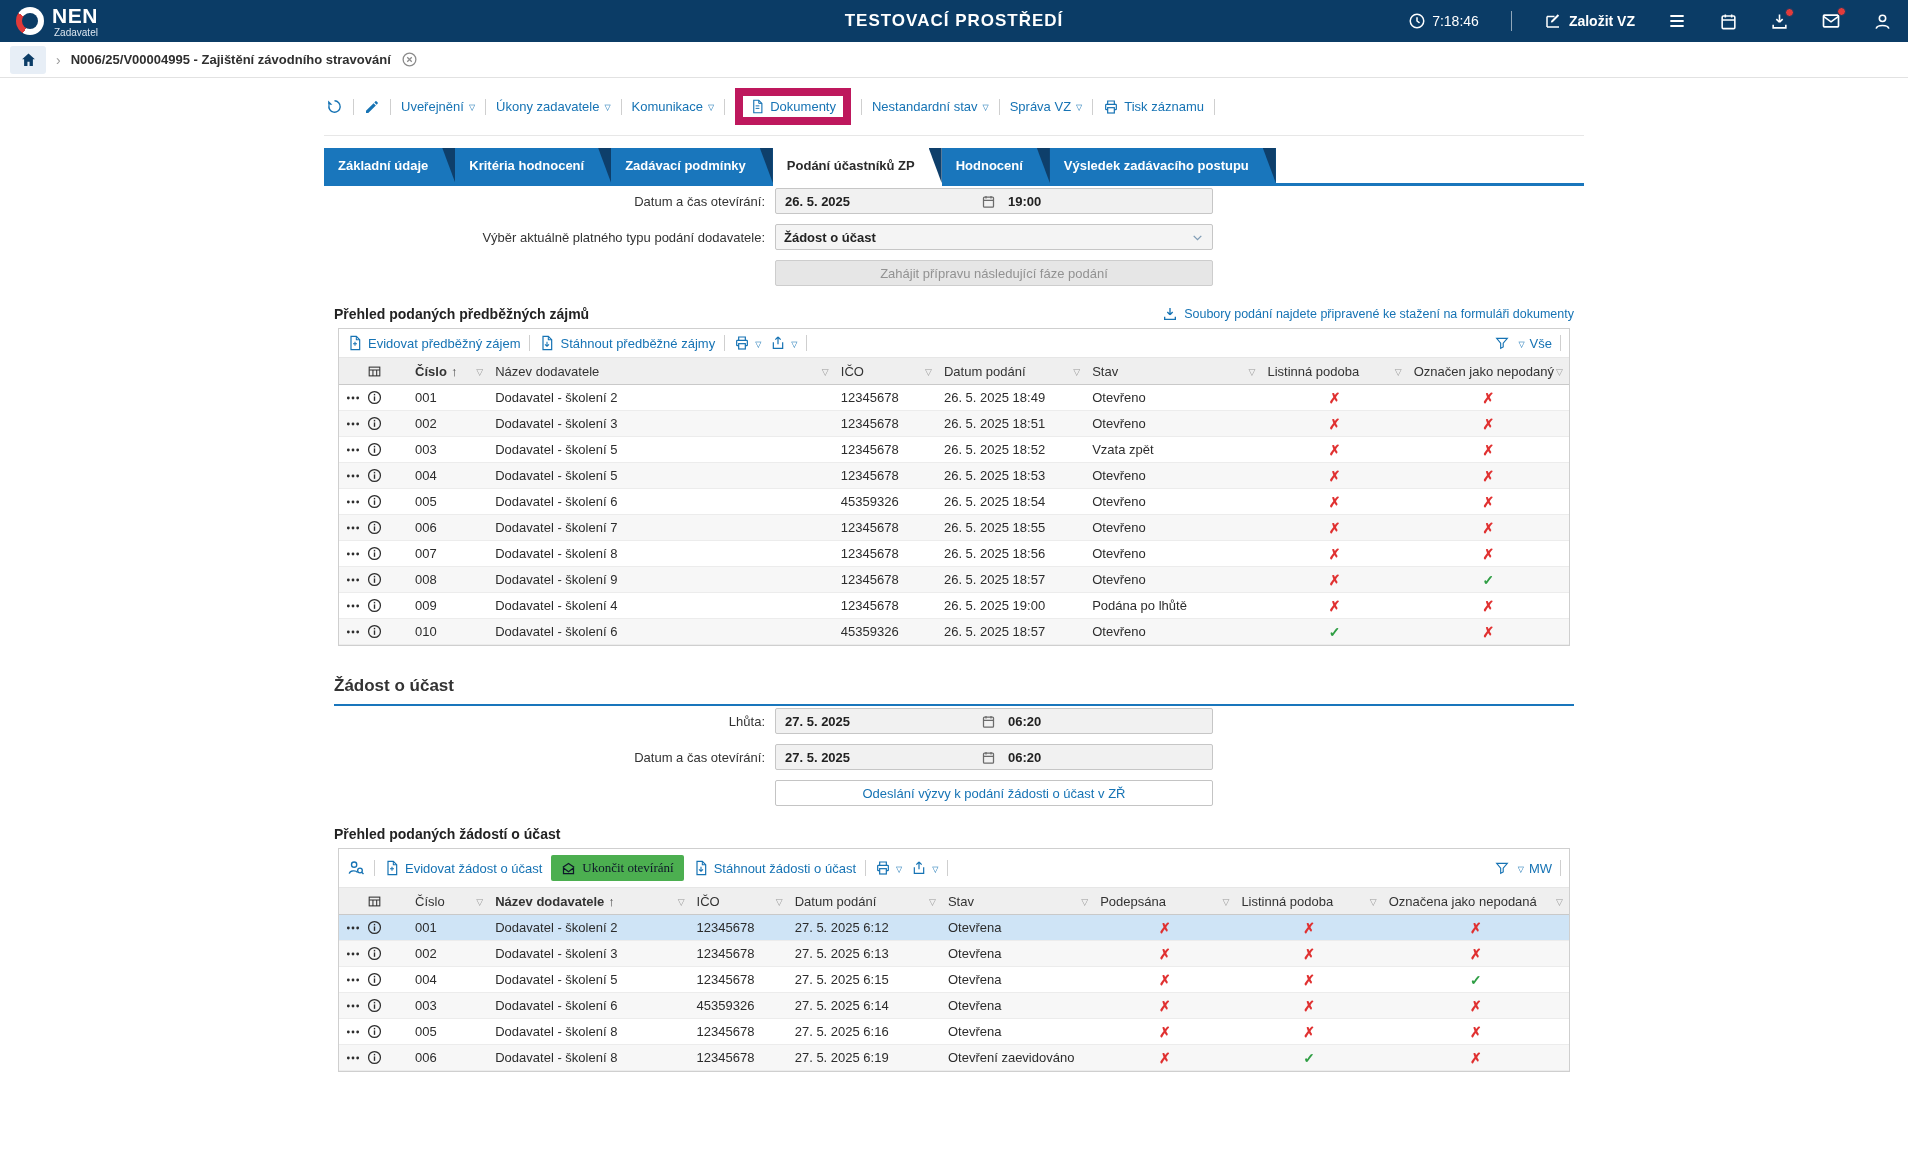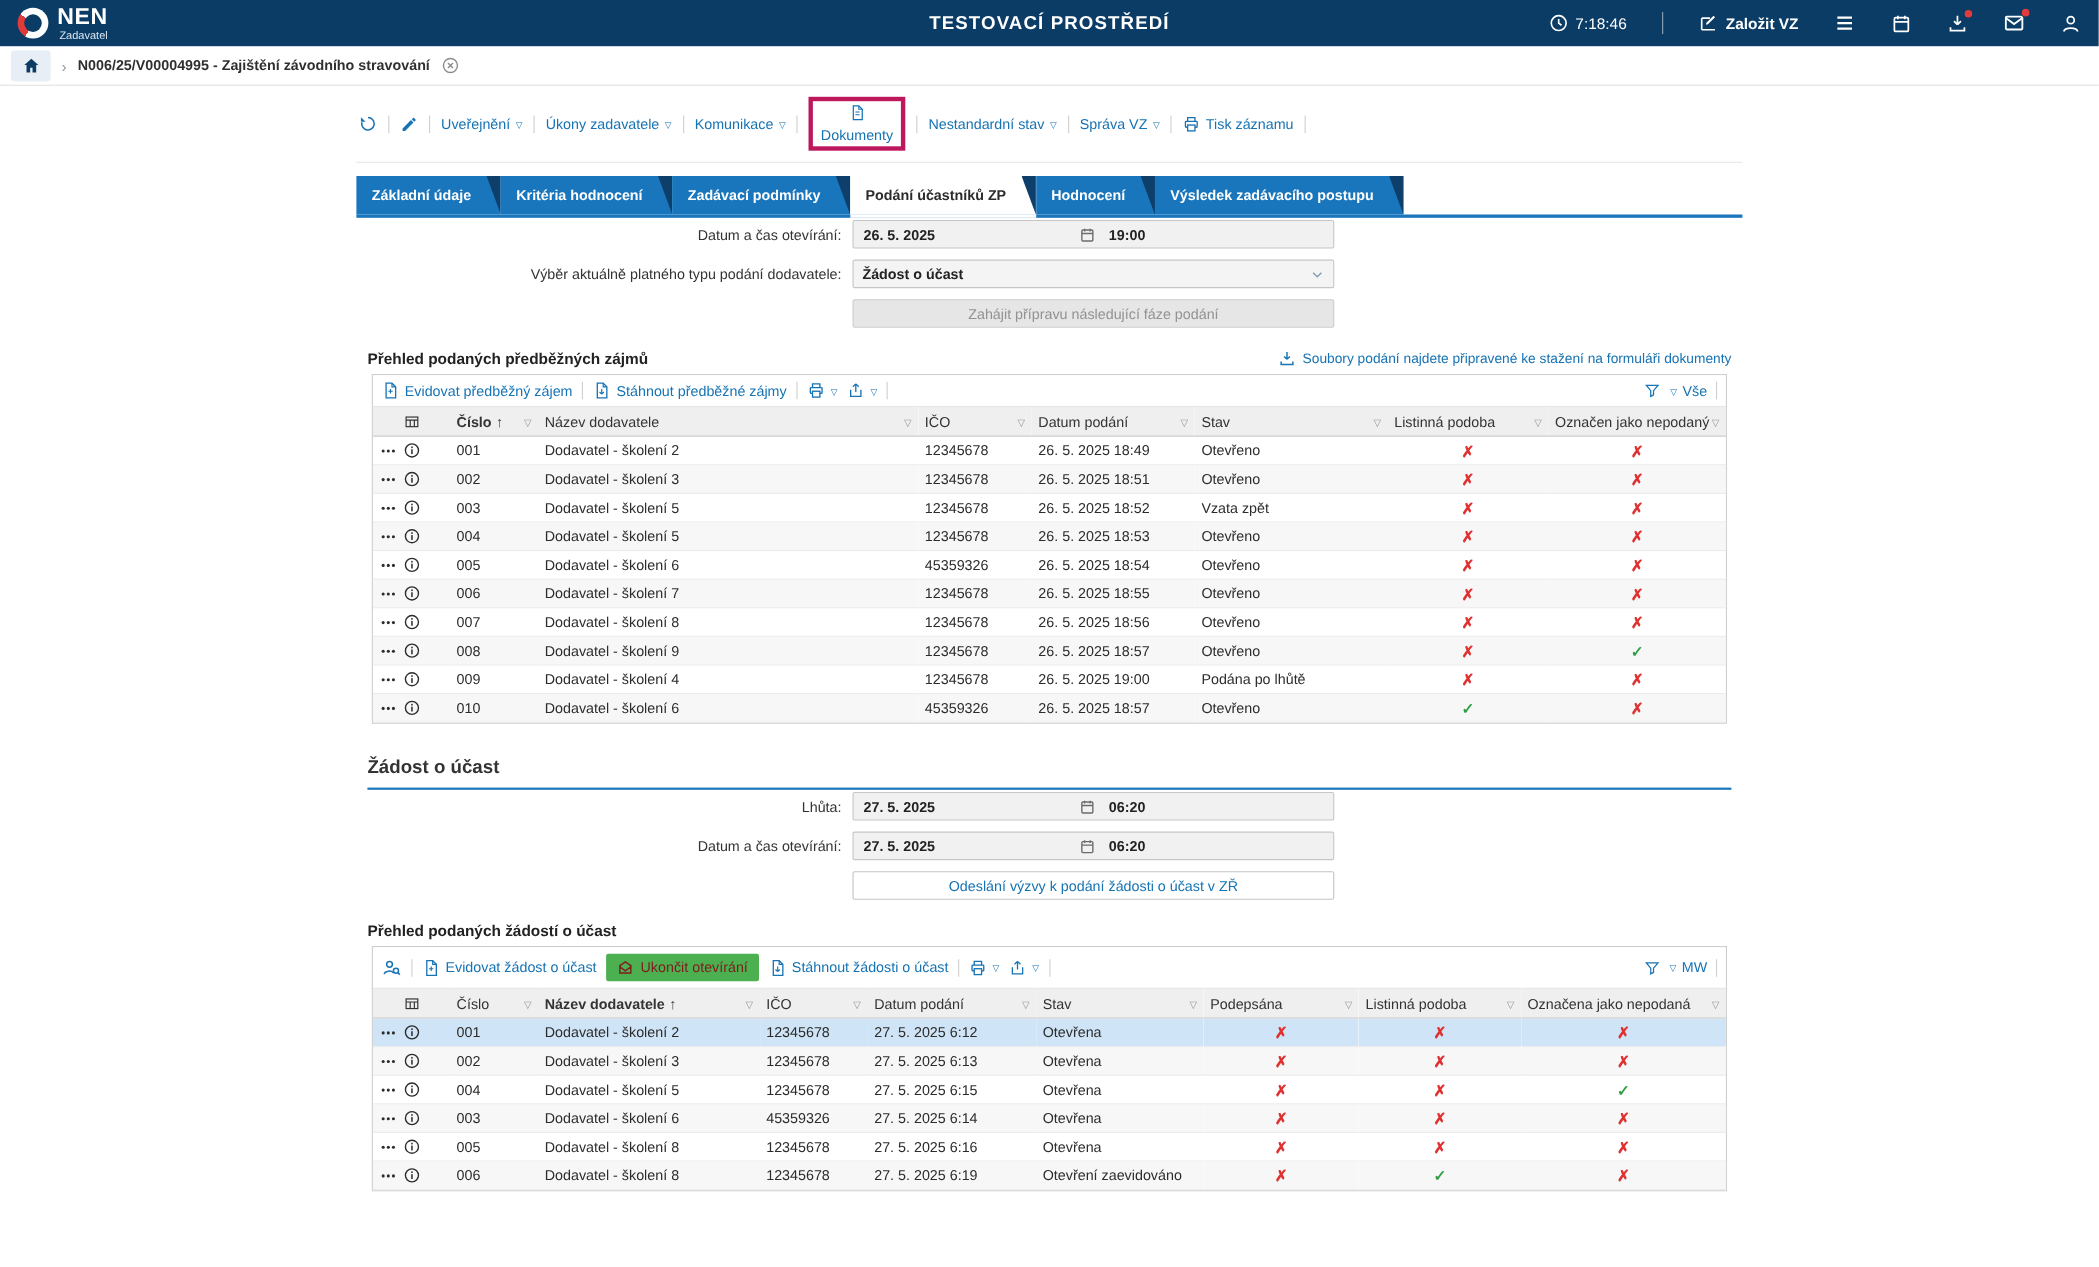--- a/index.html
+++ b/index.html
@@ -40,21 +40,21 @@
   
   .content { width:1260px; margin:0 auto; }
 
   
   .rec-toolbar { display:flex; align-items:center; gap:10px; padding:10px 2px;
     border-bottom:1px solid #e7e7e7; color:#1673b4; }
   .vdiv { width:1px; height:16px; background:#cfcfcf; }
   .tb-item { display:flex; align-items:center; gap:5px; color:#1673b4; background:none; border:none;
     font-family:inherit; font-size:13px; cursor:pointer; white-space:nowrap; }
   .tb-chevron { font-size:8px; color:#1673b4; margin-top:2px; }
-  .annotated { border:4px solid #be185d; padding:3px 7px;flex-direction:column; }
+  .annotated { border:8px solid #be185d; padding:3px 7px; }
 
   
   .tabs { display:flex; margin-top:12px; border-bottom:3px solid #1976bc; }
   .tab { position:relative; height:35px; line-height:35px; padding:0 27px 0 14px;
     background:#1976bc; color:#fff; font-weight:700; font-size:13px; cursor:pointer; white-space:nowrap; }
   .tab-fold { position:absolute; top:0; right:0; width:13px; height:100%; background:#0e3f6b;
     clip-path:polygon(0 0, 100% 0, 100% 100%); }
   .tab.active { background:#fff; color:#2b2b2b; }
   .tab.active::after { content:''; position:absolute; left:0; bottom:-3px; width:100%; height:3px; background:#fff; }
 
@@ -79,22 +79,22 @@
   .section-title { font-size:14px; font-weight:700; color:#222; }
   .files-link { display:flex; align-items:center; gap:6px; color:#1673b4; background:none; border:none;
     font-family:inherit; font-size:12.5px; cursor:pointer; }
   .big-section { margin:30px 10px 0; padding-bottom:8px; border-bottom:2px solid #1976bc; }
   .big-section h2 { font-size:17px; font-weight:700; color:#333; }
 
   
   .grid-box { margin:0 14px; border:1px solid #cfcfcf; }
   .grid-toolbar { display:flex; align-items:center; gap:9px; padding:6px 8px; color:#1673b4; }
   .grid-toolbar .right { margin-left:auto; display:flex; align-items:center; gap:8px; }
-  .btn-green { display:flex; align-items:center; gap:6px; background:#4caf50; color:#7f1d1d; border:none;
-    border-radius:2px; padding:5px 10px; font-size:13px; font-family:Liberation Sans, sans-serif; cursor:pointer; }
+  .btn-green { display:flex; align-items:center; gap:6px; background:#4caf50; color:#0f172a; border:none;
+    border-radius:2px; padding:5px 10px; font-size:13px; font-family:Liberation Serif, serif; cursor:pointer; }
   .view-label { color:#1673b4; }
   table.grid { width:100%; border-collapse:collapse; table-layout:fixed; font-size:13px; }
   table.grid th { background:#efefef; border-bottom:1px solid #c9c9c9; border-top:1px solid #e6e6e6;
     padding:5px 6px; text-align:left; font-weight:400; color:#333; white-space:nowrap; overflow:hidden; }
   .th-filter { float:right; color:#9a9a9a; font-size:9px; margin-top:3px; margin-left:3px; }
   .th-label.sorted { font-weight:700; }
   .sort-arrow { margin-left:4px; color:#444; font-weight:700; }
   .th-tools { text-align:center !important; color:#5c7d99; }
   table.grid td { padding:3px 6px; border-bottom:1px solid #ececec; color:#2c2c2c;
     white-space:nowrap; overflow:hidden; height:26px; }

